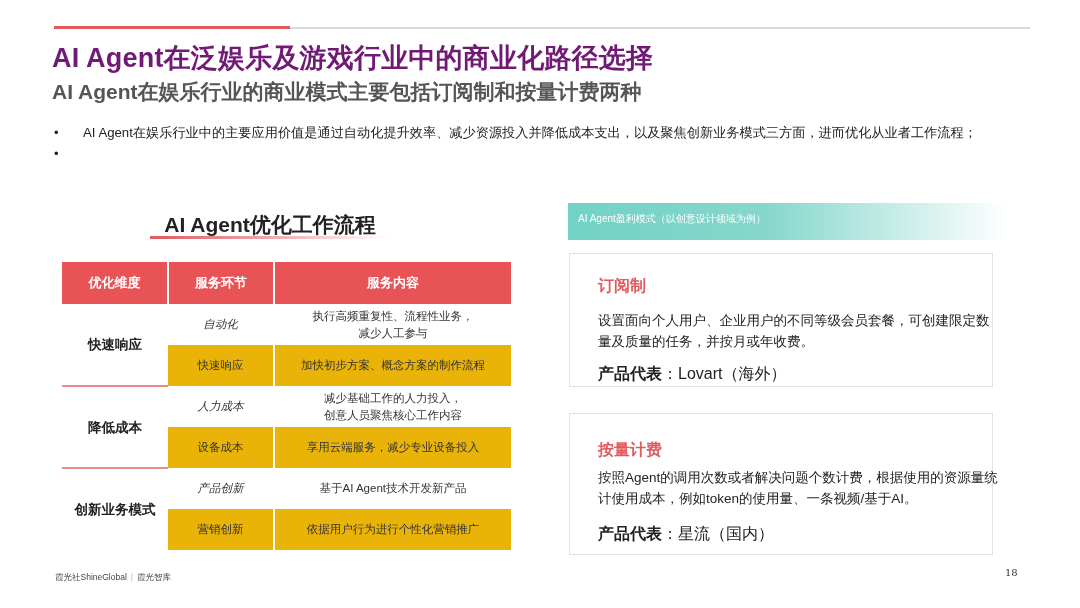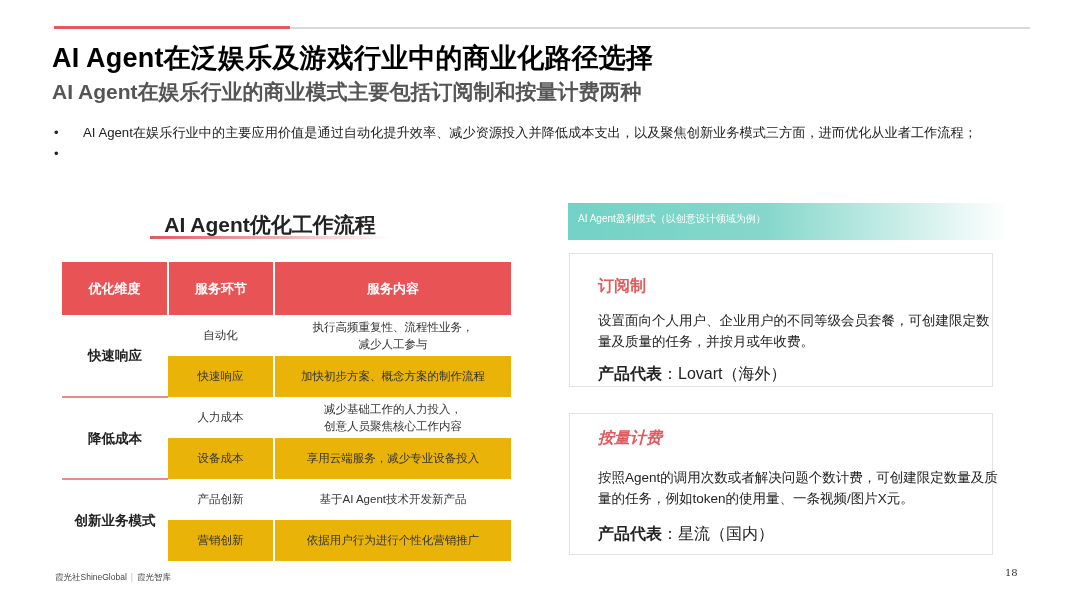--- a/index.html
+++ b/index.html
@@ -2,40 +2,40 @@
 <html><head>
   <meta charset="utf-8">
   <style>
     * { margin:0; padding:0; box-sizing:border-box; }
     html, body { width:1080px; height:608px; background:#ffffff; overflow:hidden; }
     body { position:relative; font-family:"Liberation Sans","DejaVu Sans",sans-serif; color:#222; }
 
     .top-rule { position:absolute; left:54px; top:27px; width:976px; height:2px; background:#d9d9d9; }
     .top-rule-accent { position:absolute; left:54px; top:26px; width:236px; height:3px; background:#e05a5e; }
 
-    .title { position:absolute; left:52px; top:40px; font-size:27px; font-weight:bold; color:#000000; letter-spacing:0.2px; white-space:nowrap; }
+    .title { position:absolute; left:52px; top:40px; font-size:27px; font-weight:bold; color:#701a75; letter-spacing:0.2px; white-space:nowrap; }
     .subtitle { position:absolute; left:52px; top:78px; font-size:21px; font-weight:bold; color:#555; white-space:nowrap; }
 
     .bullets { position:absolute; left:54px; top:122px; width:980px; font-size:13.2px; color:#222; line-height:21px; }
     .bullet { position:relative; padding-left:29px; }
     .bullet .dot { position:absolute; left:0; top:0; font-size:13px; }
 
     
     .left-title { position:absolute; left:150px; top:211px; width:240px; text-align:center; font-size:21px; font-weight:bold; color:#222; }
     .left-title-line { position:absolute; left:150px; top:236px; width:240px; height:3px; background:linear-gradient(to right,#e05a5e 0%,#ec9a9c 40%,rgba(255,255,255,0) 100%); }
 
     table.flow { position:absolute; left:62px; top:262px; width:449px; border-collapse:collapse; table-layout:fixed; }
-    table.flow th { background:#e85456; color:#fff; font-size:13px; font-weight:bold; height:53px; border-right:2px solid #fff; }
+    table.flow th { background:#e85456; color:#fff; font-size:13px; font-weight:bold; height:42px; border-right:2px solid #fff; }
     table.flow th:last-child { border-right:none; }
     table.flow td { font-size:11.5px; text-align:center; color:#333; height:41px; line-height:17px; }
     table.flow td.dim { font-size:13.5px; font-weight:bold; color:#222; border-bottom:2px solid #e88b8c; }
     table.flow tr.last td.dim { border-bottom:none; }
     table.flow td.pink { background:#eab308;margin-top:23px; }
     table.flow td.pink.step { border-right:2px solid #fff; }
-    table.flow td.plain.step { border-right:2px solid transparent; }
+    table.flow td.plain.step { border-right:2px solid transparent;font-style:italic; }
 
     
     .right-head { position:absolute; left:568px; top:203px; width:440px; height:37px; background:linear-gradient(to right,#72d2c5 0%,#86d7cb 45%,rgba(255,255,255,0) 100%); }
     .right-head span { position:absolute; left:10px; top:9px; font-size:10px; font-weight:normal; color:#fff; white-space:nowrap; }
 
     .card { position:absolute; left:569px; width:424px; background:#fff; border:1px solid #e3e3e3; }
     .card1 { top:253px; height:134px; }
     .card2 { top:413px; height:142px; }
     .card-title { position:absolute; left:28px; font-size:16px; font-weight:bold; color:#e05a5e; }
     .card-body { position:absolute; left:28px; width:400px; font-size:13.5px; line-height:21px; color:#222; }
@@ -124,22 +124,22 @@
 
 <div class="card card1">
   <div class="card-title" style="top:22px;">订阅制</div>
   <div class="card-body" style="top:56px;">设置面向个人用户、企业用户的不同等级会员套餐，可创建限定数量及质量的任务，并按月或年收费。</div>
   <div class="card-rep" style="top:110px;">
     <b>产品代表</b><span>：Lovart（海外）</span>
   </div>
 </div>
 
 <div class="card card2">
-  <div class="card-title" style="top:14px;font-style:italic;">按量计费</div>
-  <div class="card-body" style="top:53px;">按照Agent的调用次数或者解决问题个数计费，可创建限定数量及质量的任务，例如token的使用量、一条视频/图片X元。</div>
+  <div class="card-title" style="top:26px;">按量计费</div>
+  <div class="card-body" style="top:53px;">按照Agent的调用次数或者解决问题个数计费，根据使用的资源量统计使用成本，例如token的使用量、一条视频/基于AI。</div>
   <div class="card-rep" style="top:110px;">
     <b>产品代表</b><span>：星流（国内）</span>
   </div>
 </div>
 
 <div class="footer-logo">
   <span>霞光社ShineGlobal</span><span class="sep">|</span><span>霞光智库</span>
 </div>
 <div class="page-num">18</div>
 

